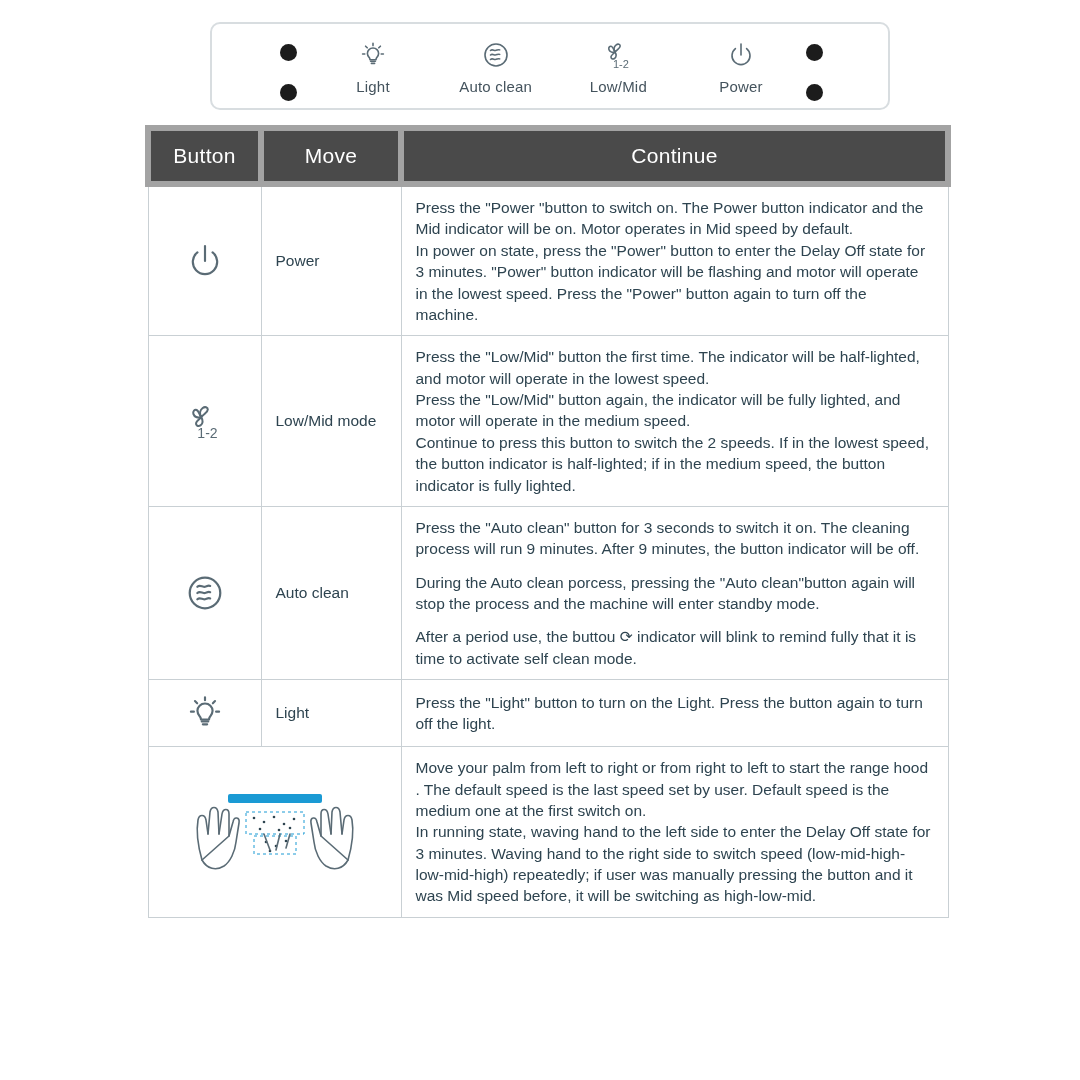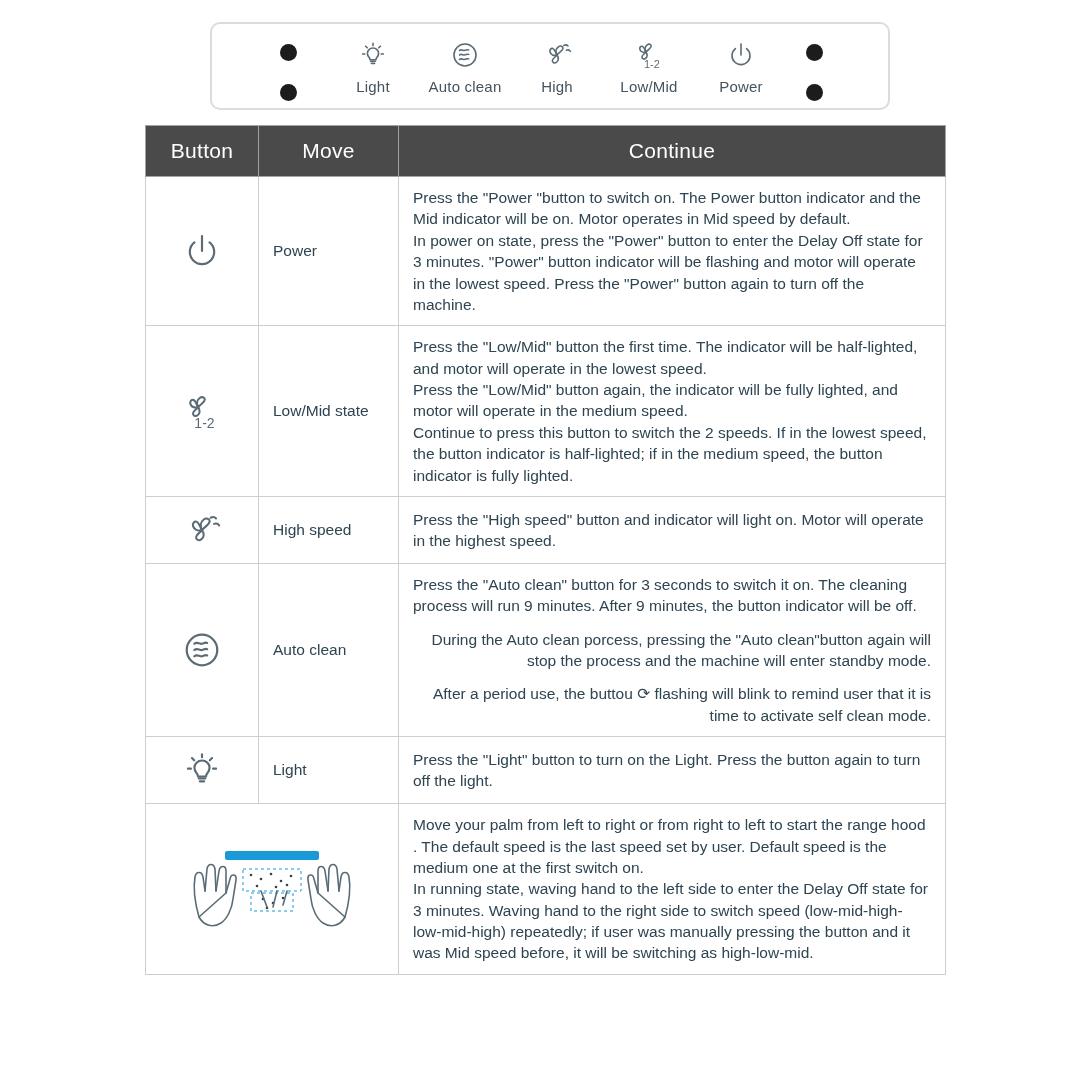--- a/index.html
+++ b/index.html
@@ -82,21 +82,21 @@
     width: 800px;
     border-collapse: collapse;
     table-layout: fixed;
   }
   table.manual th {
     background: #4a4a4a;
     color: #ffffff;
     font-weight: normal;
     font-size: 21px;
     height: 48px;
-    border: 1px solid #a3a3a3;
+    border: 6px solid #a3a3a3;
     letter-spacing: .3px;
   }
   table.manual td {
     border: 1px solid #c9d0d4;
     vertical-align: middle;
     padding: 10px 14px;
     font-size: 15.5px;
     line-height: 1.38;
     color: #2e4450;
   }
@@ -109,21 +109,21 @@
     color: #4a5b66;
   }
   td.name-cell {
     color: #2e4450;
     font-size: 16px;
     line-height: 1.35;
   }
   td.fn-cell p {
     margin: 0 0 0 0;
   }
-  td.fn-cell p + p { margin-top: 12px; text-align: right; }
+  td.fn-cell p + p { margin-top: 12px; }
 
   
   svg { display: block; }
   .ic { stroke: #5a6b75; fill: none; stroke-width: 1.6; stroke-linecap: round; stroke-linejoin: round; }
 
   
   .wave-wrap {
     width: 100%;
     display: flex;
     justify-content: center;
@@ -159,31 +159,20 @@
         <svg width="36" height="36" viewBox="0 0 36 36">
           <circle class="ic" cx="18" cy="18" r="11"></circle>
           <path class="ic" d="M12.5 13.5c1.6-1.4 3-0.2 4.6 0 1.6.2 3-1.4 4.6-.6"></path>
           <path class="ic" d="M12.5 18c1.6-1.4 3-0.2 4.6 0 1.6.2 3-1.4 4.6-.6"></path>
           <path class="ic" d="M12.5 22.5c1.6-1.4 3-0.2 4.6 0 1.6.2 3-1.4 4.6-.6"></path>
         </svg>
       </div>
       <div class="cap">Auto clean</div>
     </div>
 
-    <div class="panel-item">
-      <div class="glyph">
-        <svg width="36" height="36" viewBox="0 0 36 36">
-          <path class="ic" d="M18 18c-1.8-3.4-.8-6.6 1.4-8.2 2-1.5 4.6-.6 4.6 1.4 0 2.4-3 3.4-6 6.8z"></path>
-          <path class="ic" d="M18 18c-3.4 1.2-6.2-.4-7-3-.7-2.3 1.2-4.2 3-3.4 2.1 1 2.2 3.9 4 6.4z"></path>
-          <path class="ic" d="M18 18c2 2.9 1.6 6-.6 7.4-2 1.3-4.3.1-4-2 .3-2.2 2.7-3 4.6-5.4z"></path>
-          <path class="ic" d="M24.8 8.4c1.6-.8 3.2-.6 4.2.6M27.4 13.2c1.7-.6 3.2-.1 4 1.2"></path>
-        </svg>
-      </div>
-      <div class="cap">High</div>
-    </div>
 
     <div class="panel-item">
       <div class="glyph">
         <svg width="40" height="36" viewBox="0 0 40 36">
           <path class="ic" d="M17 15c-1.6-3-.7-5.8 1.2-7.2 1.8-1.3 4 -.5 4 1.2 0 2.1-2.6 3-5.2 6z"></path>
           <path class="ic" d="M17 15c-3 1-5.4-.4-6.1-2.6-.6-2 1-3.7 2.6-3 1.8.9 1.9 3.4 3.5 5.6z"></path>
           <path class="ic" d="M17 15c1.7 2.6 1.4 5.3-.5 6.5-1.8 1.1-3.8.1-3.5-1.8.3-1.9 2.4-2.6 4-4.7z"></path>
           <text x="15" y="31" font-size="11" fill="#5a6b75" font-family="Liberation Sans, sans-serif">1-2</text>
         </svg>
       </div>
@@ -238,61 +227,45 @@
       <td class="btn-cell">
         <div style="display:flex;justify-content:center;">
           <svg width="52" height="46" viewBox="0 0 40 36">
             <path class="ic" d="M17 15c-1.6-3-.7-5.8 1.2-7.2 1.8-1.3 4 -.5 4 1.2 0 2.1-2.6 3-5.2 6z"></path>
             <path class="ic" d="M17 15c-3 1-5.4-.4-6.1-2.6-.6-2 1-3.7 2.6-3 1.8.9 1.9 3.4 3.5 5.6z"></path>
             <path class="ic" d="M17 15c1.7 2.6 1.4 5.3-.5 6.5-1.8 1.1-3.8.1-3.5-1.8.3-1.9 2.4-2.6 4-4.7z"></path>
             <text x="14" y="31" font-size="11" fill="#5a6b75" font-family="Liberation Sans, sans-serif">1-2</text>
           </svg>
         </div>
       </td>
-      <td class="name-cell">Low/Mid state</td>
+      <td class="name-cell">Low/Mid mode</td>
       <td class="fn-cell">
         <p style="white-space:pre-line">Press the "Low/Mid" button the first time. The indicator will be half-lighted, and motor will operate in the lowest speed.
 Press the "Low/Mid" button again, the indicator will be fully lighted, and motor will operate in the medium speed.
 Continue to press this button to switch the 2 speeds. If in the lowest speed, the button indicator is half-lighted; if in the medium speed, the button indicator is fully lighted.</p>
       </td>
     </tr>
 
-    <tr>
-      <td class="btn-cell">
-        <div style="display:flex;justify-content:center;">
-          <svg width="46" height="46" viewBox="0 0 36 36">
-            <path class="ic" d="M18 18c-1.8-3.4-.8-6.6 1.4-8.2 2-1.5 4.6-.6 4.6 1.4 0 2.4-3 3.4-6 6.8z"></path>
-            <path class="ic" d="M18 18c-3.4 1.2-6.2-.4-7-3-.7-2.3 1.2-4.2 3-3.4 2.1 1 2.2 3.9 4 6.4z"></path>
-            <path class="ic" d="M18 18c2 2.9 1.6 6-.6 7.4-2 1.3-4.3.1-4-2 .3-2.2 2.7-3 4.6-5.4z"></path>
-            <path class="ic" d="M24.8 8.4c1.6-.8 3.2-.6 4.2.6M27.4 13.2c1.7-.6 3.2-.1 4 1.2"></path>
-          </svg>
-        </div>
-      </td>
-      <td class="name-cell">High speed</td>
-      <td class="fn-cell">
-        <p style="white-space:pre-line">Press the "High speed" button and indicator will light on. Motor will operate in the highest speed.</p>
-      </td>
-    </tr>
 
     <tr>
       <td class="btn-cell">
         <div style="display:flex;justify-content:center;">
           <svg width="50" height="50" viewBox="0 0 36 36">
             <circle class="ic" cx="18" cy="18" r="11"></circle>
             <path class="ic" d="M12.5 13.5c1.6-1.4 3-0.2 4.6 0 1.6.2 3-1.4 4.6-.6"></path>
             <path class="ic" d="M12.5 18c1.6-1.4 3-0.2 4.6 0 1.6.2 3-1.4 4.6-.6"></path>
             <path class="ic" d="M12.5 22.5c1.6-1.4 3-0.2 4.6 0 1.6.2 3-1.4 4.6-.6"></path>
           </svg>
         </div>
       </td>
       <td class="name-cell">Auto clean</td>
       <td class="fn-cell">
         <p>Press the "Auto clean" button for 3 seconds to switch it on. The cleaning process will run 9 minutes. After 9 minutes, the button indicator will be off.</p>
         <p>During the Auto clean porcess, pressing the "Auto clean"button again will stop the process and the machine will enter standby mode.</p>
-        <p>After a period use, the buttou ⟳ flashing will blink to remind user that it is time to activate self clean mode.</p>
+        <p>After a period use, the buttou ⟳ indicator will blink to remind fully that it is time to activate self clean mode.</p>
       </td>
     </tr>
 
     <tr>
       <td class="btn-cell">
         <div style="display:flex;justify-content:center;">
           <svg width="46" height="46" viewBox="0 0 34 34">
             <path class="ic" d="M17 10c3.2 0 5.6 2.4 5.6 5.4 0 2.2-1.3 3.4-2 4.4-.5.7-.6 1.3-.6 2h-6c0-.7-.1-1.3-.6-2-.7-1-2-2.2-2-4.4C11.4 12.4 13.8 10 17 10z"></path>
             <path class="ic" d="M14.6 23.2h4.8M15.4 25.4h3.2"></path>
             <path class="ic" d="M17 5.4v2.2M9.6 8.2l1.6 1.6M24.4 8.2l-1.6 1.6M6.6 16h2.2M25.2 16h2.2"></path>

